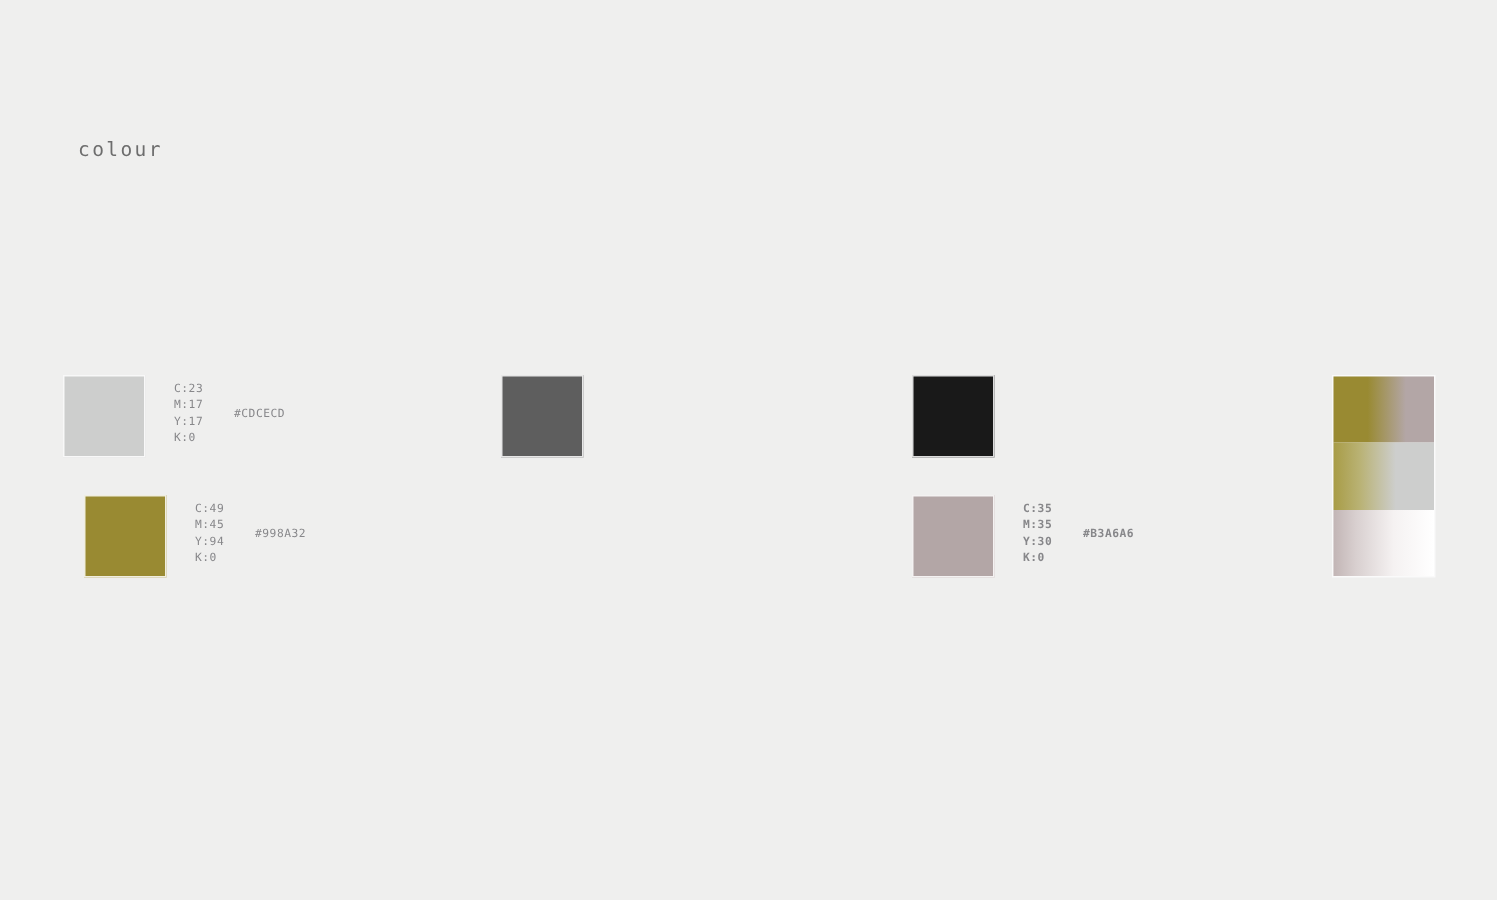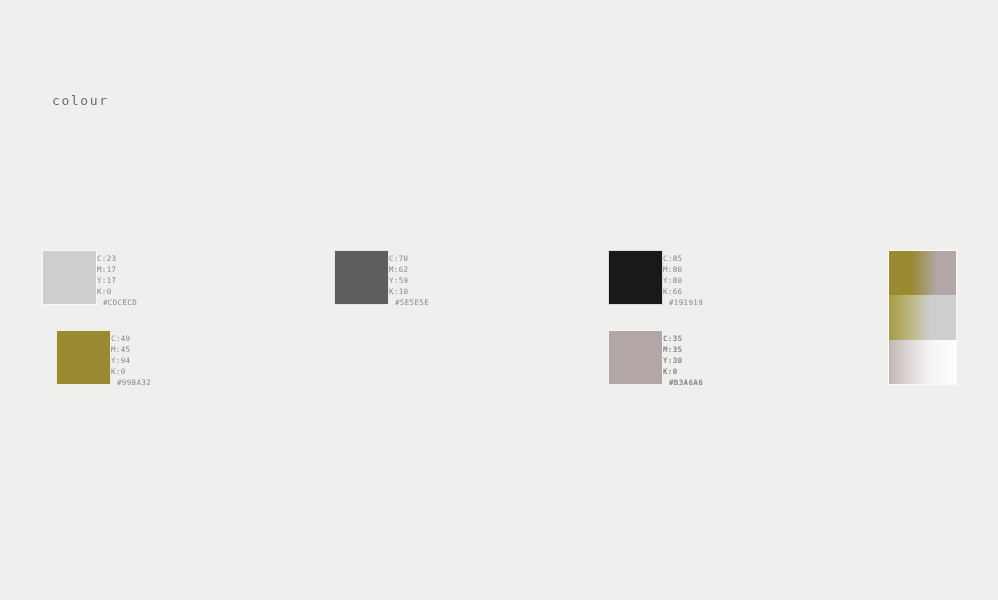--- a/index.html
+++ b/index.html
@@ -41,22 +41,23 @@
   }
   .swatch-chip {
     width: 55px;
     height: 55px;
     box-sizing: border-box;
     border: 1px solid rgba(255,255,255,0.85);
     flex: 0 0 auto;
   }
   .swatch-info {
     display: flex;
-    flex-direction: column;
-    align-items: flex-end;
+    flex-direction: row;
+    align-items: center;
+    margin-left: 19px;
     padding-top: 3px;
   }
   .cmyk-block {
     display: flex;
     flex-direction: column;
     width: 40px;
     flex: 0 0 auto;
   }
   .cmyk-line {
     font-size: 7.5px;
@@ -128,41 +129,23 @@
             <div class="cmyk-line">C:49</div>
             <div class="cmyk-line">M:45</div>
             <div class="cmyk-line">Y:94</div>
             <div class="cmyk-line">K:0</div>
           </div>
           <div class="hex-code">#998A32</div>
         </div>
       </div>
       <div class="swatch-entry" style="left: 334px; top: 250px;">
         <div class="swatch-chip" style="background: rgb(94, 94, 94);"></div>
-        <div class="swatch-info">
-          <div class="cmyk-block">
-            <div class="cmyk-line">C:70</div>
-            <div class="cmyk-line">M:62</div>
-            <div class="cmyk-line">Y:59</div>
-            <div class="cmyk-line">K:10</div>
-          </div>
-          <div class="hex-code">#5E5E5E</div>
-        </div>
       </div>
       <div class="swatch-entry" style="left: 608px; top: 250px;">
         <div class="swatch-chip" style="background: rgb(25, 25, 25);"></div>
-        <div class="swatch-info">
-          <div class="cmyk-block">
-            <div class="cmyk-line">C:85</div>
-            <div class="cmyk-line">M:80</div>
-            <div class="cmyk-line">Y:80</div>
-            <div class="cmyk-line">K:66</div>
-          </div>
-          <div class="hex-code">#191919</div>
-        </div>
       </div>
       <div class="swatch-entry" style="left: 608px; top: 330px; font-weight: bold;">
         <div class="swatch-chip" style="background: rgb(179, 166, 166);"></div>
         <div class="swatch-info">
           <div class="cmyk-block">
             <div class="cmyk-line">C:35</div>
             <div class="cmyk-line">M:35</div>
             <div class="cmyk-line">Y:30</div>
             <div class="cmyk-line">K:0</div>
           </div>

